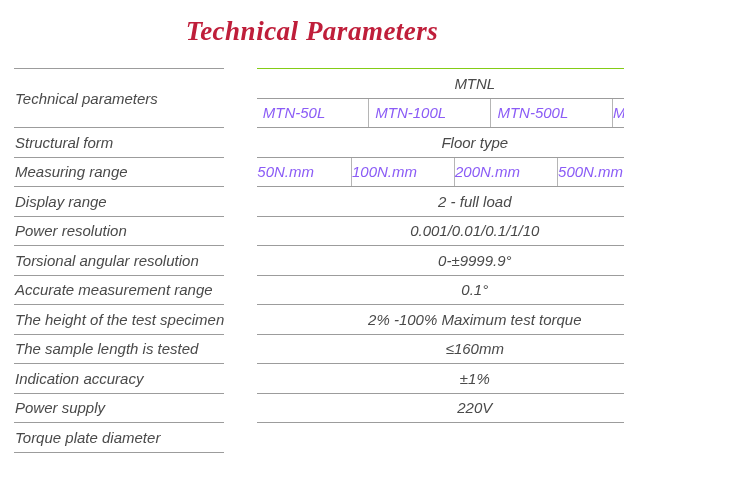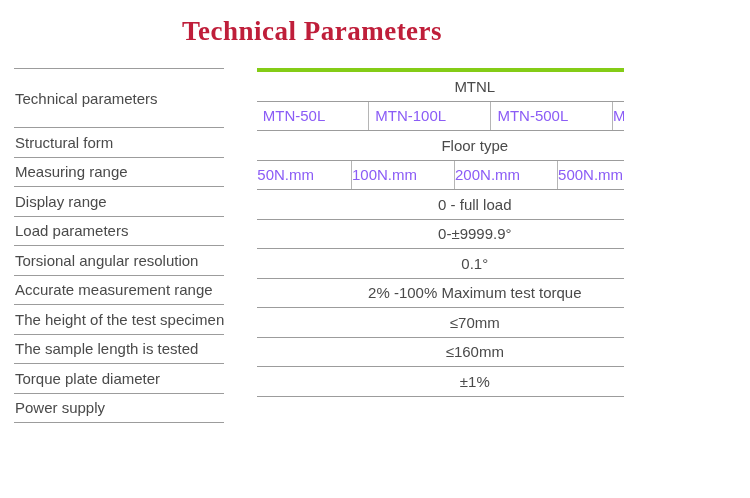--- a/index.html
+++ b/index.html
@@ -2,20 +2,21 @@
 <html><head>
 <meta charset="utf-8">
 <style>
   html,body{margin:0;padding:0;background:#fff;}
   .page{
     position:relative;
     width:624px;height:498px;
     background:#ffffff;
     font-family:"Liberation Sans","DejaVu Sans",sans-serif;
     overflow:hidden;
+    font-style:italic;
   }
   .title{
     margin:0;
     padding-top:16px;
     text-align:center;
     font-family:"Liberation Serif","DejaVu Serif",serif;
     font-size:27px;
     font-weight:bold;
     color:#bf1e3a;
     letter-spacing:.5px;
@@ -26,21 +27,21 @@
     align-items:flex-start;
     margin:21px 0 0 14px;
   }
   .left-col{
     width:258px;
     border-top:1px solid #9c9c9c;
   }
   .right-col{
     width:435px;
     margin-left:33px;
-    border-top:4px solid #84cc16;
+    border-top:1px solid #84cc16;
   }
   .lrow{
     box-sizing:border-box;
     height:29.5px;
     border-bottom:1px solid #9c9c9c;
     display:flex;
     align-items:center;
     padding-left:1px;
     font-size:15px;
     color:#4a4a4a;
@@ -82,27 +83,28 @@
 
   <h1 class="title">Technical Parameters</h1>
 
   <div class="tables">
 
     <div class="left-col">
       <div class="lrow tall">Technical parameters</div>
       <div class="lrow">Structural form</div>
       <div class="lrow">Measuring range</div>
       <div class="lrow">Display range</div>
-      <div class="lrow">Load parameters</div>
+      <div class="lrow">Power resolution</div>
       <div class="lrow">Torsional angular resolution</div>
       <div class="lrow">Accurate measurement range</div>
       <div class="lrow">The height of the test specimen</div>
       <div class="lrow">The sample length is tested</div>
+      <div class="lrow">Indication accuracy</div>
+      <div class="lrow">Power supply</div>
       <div class="lrow">Torque plate diameter</div>
-      <div class="lrow">Power supply</div>
     </div>
 
     <div class="right-col">
 
       <div class="rrow">MTNL</div>
 
       <div class="rrow split">
         <div class="cell c0">MTN-50L</div>
         <div class="cell c1">MTN-100L</div>
         <div class="cell c3">MTN-500L</div>
@@ -112,23 +114,24 @@
       <div class="rrow">Floor type</div>
 
       <div class="rrow split">
         <div class="cell c0">50N.mm</div>
         <div class="cell c1">100N.mm</div>
         <div class="cell c2">200N.mm</div>
         <div class="cell c3">500N.mm</div>
         <div class="cell c4">1000N.mm</div>
       </div>
 
-      <div class="rrow">0 - full load</div>
+      <div class="rrow">2 - full load</div>
+      <div class="rrow">0.001/0.01/0.1/1/10</div>
       <div class="rrow">0-±9999.9°</div>
       <div class="rrow">0.1°</div>
       <div class="rrow">2% -100% Maximum test torque</div>
-      <div class="rrow">≤70mm</div>
       <div class="rrow">≤160mm</div>
       <div class="rrow">±1%</div>
+      <div class="rrow">220V</div>
 
     </div>
   </div>
 </div>
 
 </body></html>

